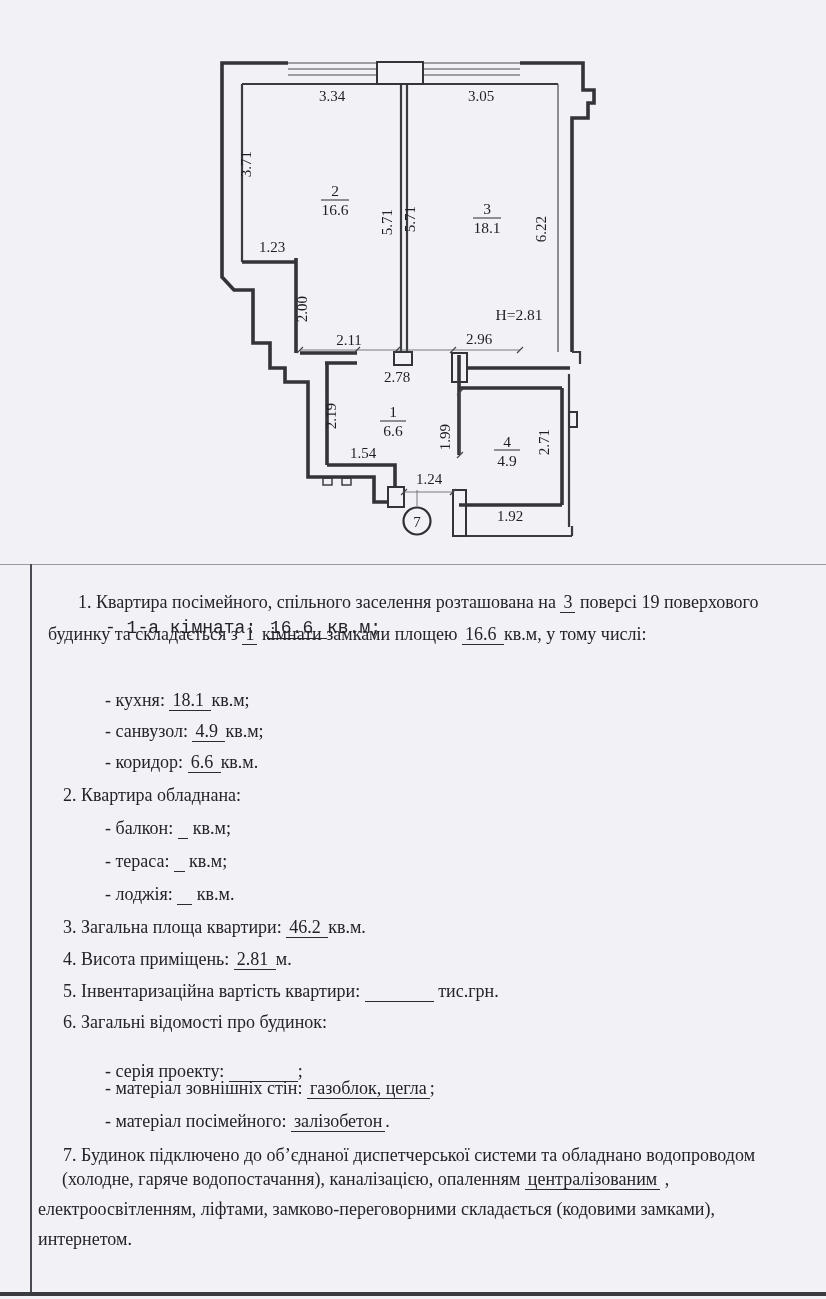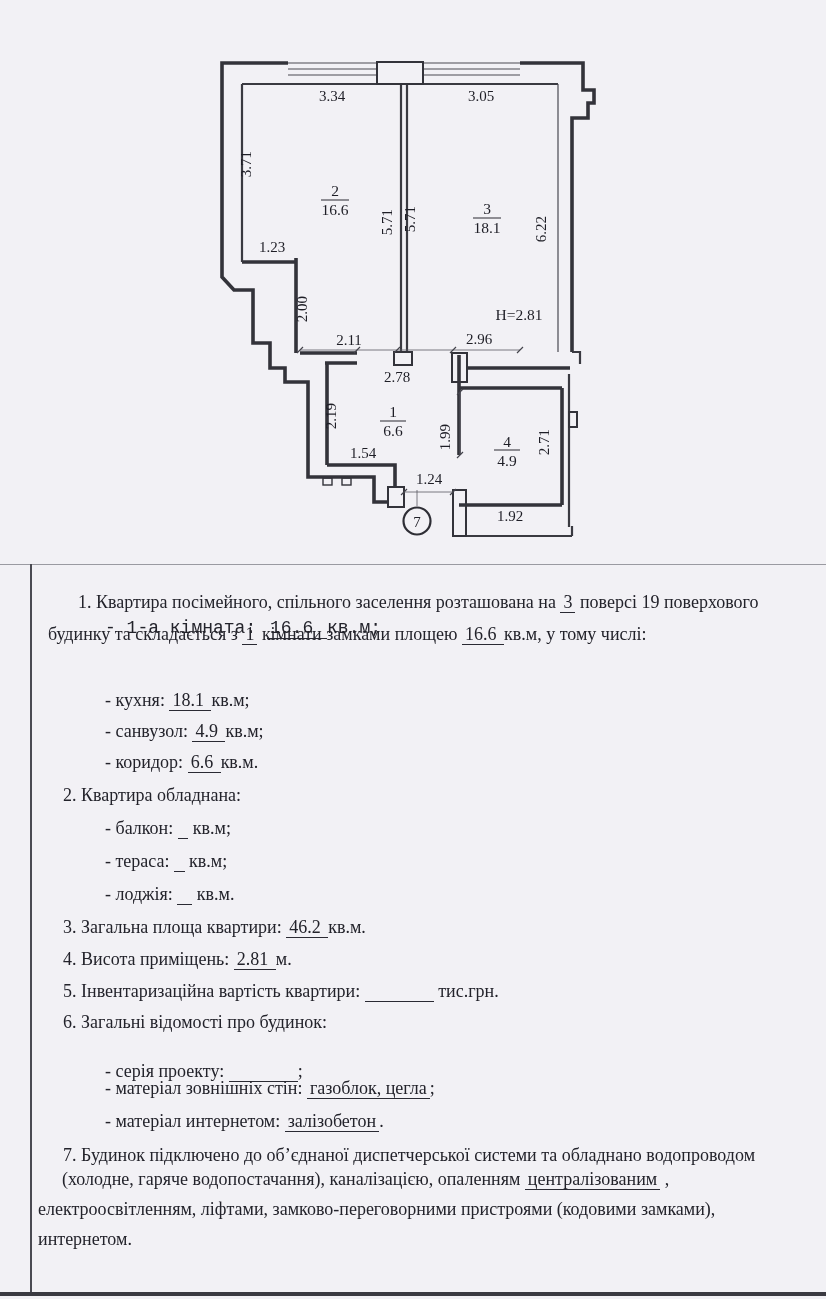--- a/index.html
+++ b/index.html
@@ -130,20 +130,20 @@
     <div class="doc-line lvl-num" style="top: 785px; text-align: center;"><span>2. Квартира обладнана:</span></div>
     <div class="doc-line lvl-item" style="top: 818px;"><span>- балкон: </span><span class="u">&nbsp;</span><span> кв.м;</span></div>
     <div class="doc-line lvl-item" style="top: 851px;"><span>- тераса: </span><span class="u">&nbsp;</span><span> кв.м;</span></div>
     <div class="doc-line lvl-item" style="top: 884px;"><span>- лоджія: </span><span class="u">&nbsp;&nbsp;</span><span> кв.м.</span></div>
     <div class="doc-line lvl-num" style="top: 917px;"><span>3. Загальна  площа квартири: </span><span class="u">  46.2  </span><span> кв.м.</span></div>
     <div class="doc-line lvl-num" style="top: 949px;"><span>4. Висота приміщень: </span><span class="u"> 2.81 </span><span> м.</span></div>
     <div class="doc-line lvl-num" style="top: 981px;"><span>5. Інвентаризаційна вартість квартири: </span><span class="u">&nbsp;&nbsp;&nbsp;&nbsp;&nbsp;&nbsp;&nbsp;&nbsp;&nbsp;&nbsp;&nbsp;&nbsp;&nbsp;&nbsp;</span><span> тис.грн.</span></div>
     <div class="doc-line lvl-num" style="top: 1012px;"><span>6. Загальні відомості про будинок:</span></div>
     <div class="doc-line lvl-item" style="top: 1045px; margin-top: 16px;"><span>- серія проекту: </span><span class="u">&nbsp;&nbsp;&nbsp;&nbsp;&nbsp;&nbsp;&nbsp;&nbsp;&nbsp;&nbsp;&nbsp;&nbsp;&nbsp;&nbsp;</span><span>;</span></div>
     <div class="doc-line lvl-item" style="top: 1078px;"><span>- матеріал зовнішніх стін: </span><span class="u">газоблок, цегла</span><span>;</span></div>
-    <div class="doc-line lvl-item" style="top: 1111px;"><span>- матеріал интернетом: </span><span class="u">залізобетон</span><span>.</span></div>
+    <div class="doc-line lvl-item" style="top: 1111px;"><span>- матеріал посімейного: </span><span class="u">залізобетон</span><span>.</span></div>
     <div class="doc-line lvl-num" style="top: 1145px;"><span>7. Будинок підключено до об’єднаної диспетчерської системи та обладнано водопроводом</span></div>
     <div class="doc-line lvl-cont7" style="top: 1169px; margin-left: 24px;"><span>(холодне, гаряче водопостачання), каналізацією, опаленням </span><span class="u">централізованим</span><span> ,</span></div>
-    <div class="doc-line lvl-cont7" style="top: 1199px;"><span>електроосвітленням, ліфтами, замково-переговорними пристроями (кодовими замками),</span></div>
+    <div class="doc-line lvl-cont7" style="top: 1199px;"><span>електроосвітленням, ліфтами, замково-переговорними складається (кодовими замками),</span></div>
     <div class="doc-line lvl-cont7" style="top: 1229px;"><span>интернетом.</span></div>
   </div>
 
 </div>
 
 </body></html>

